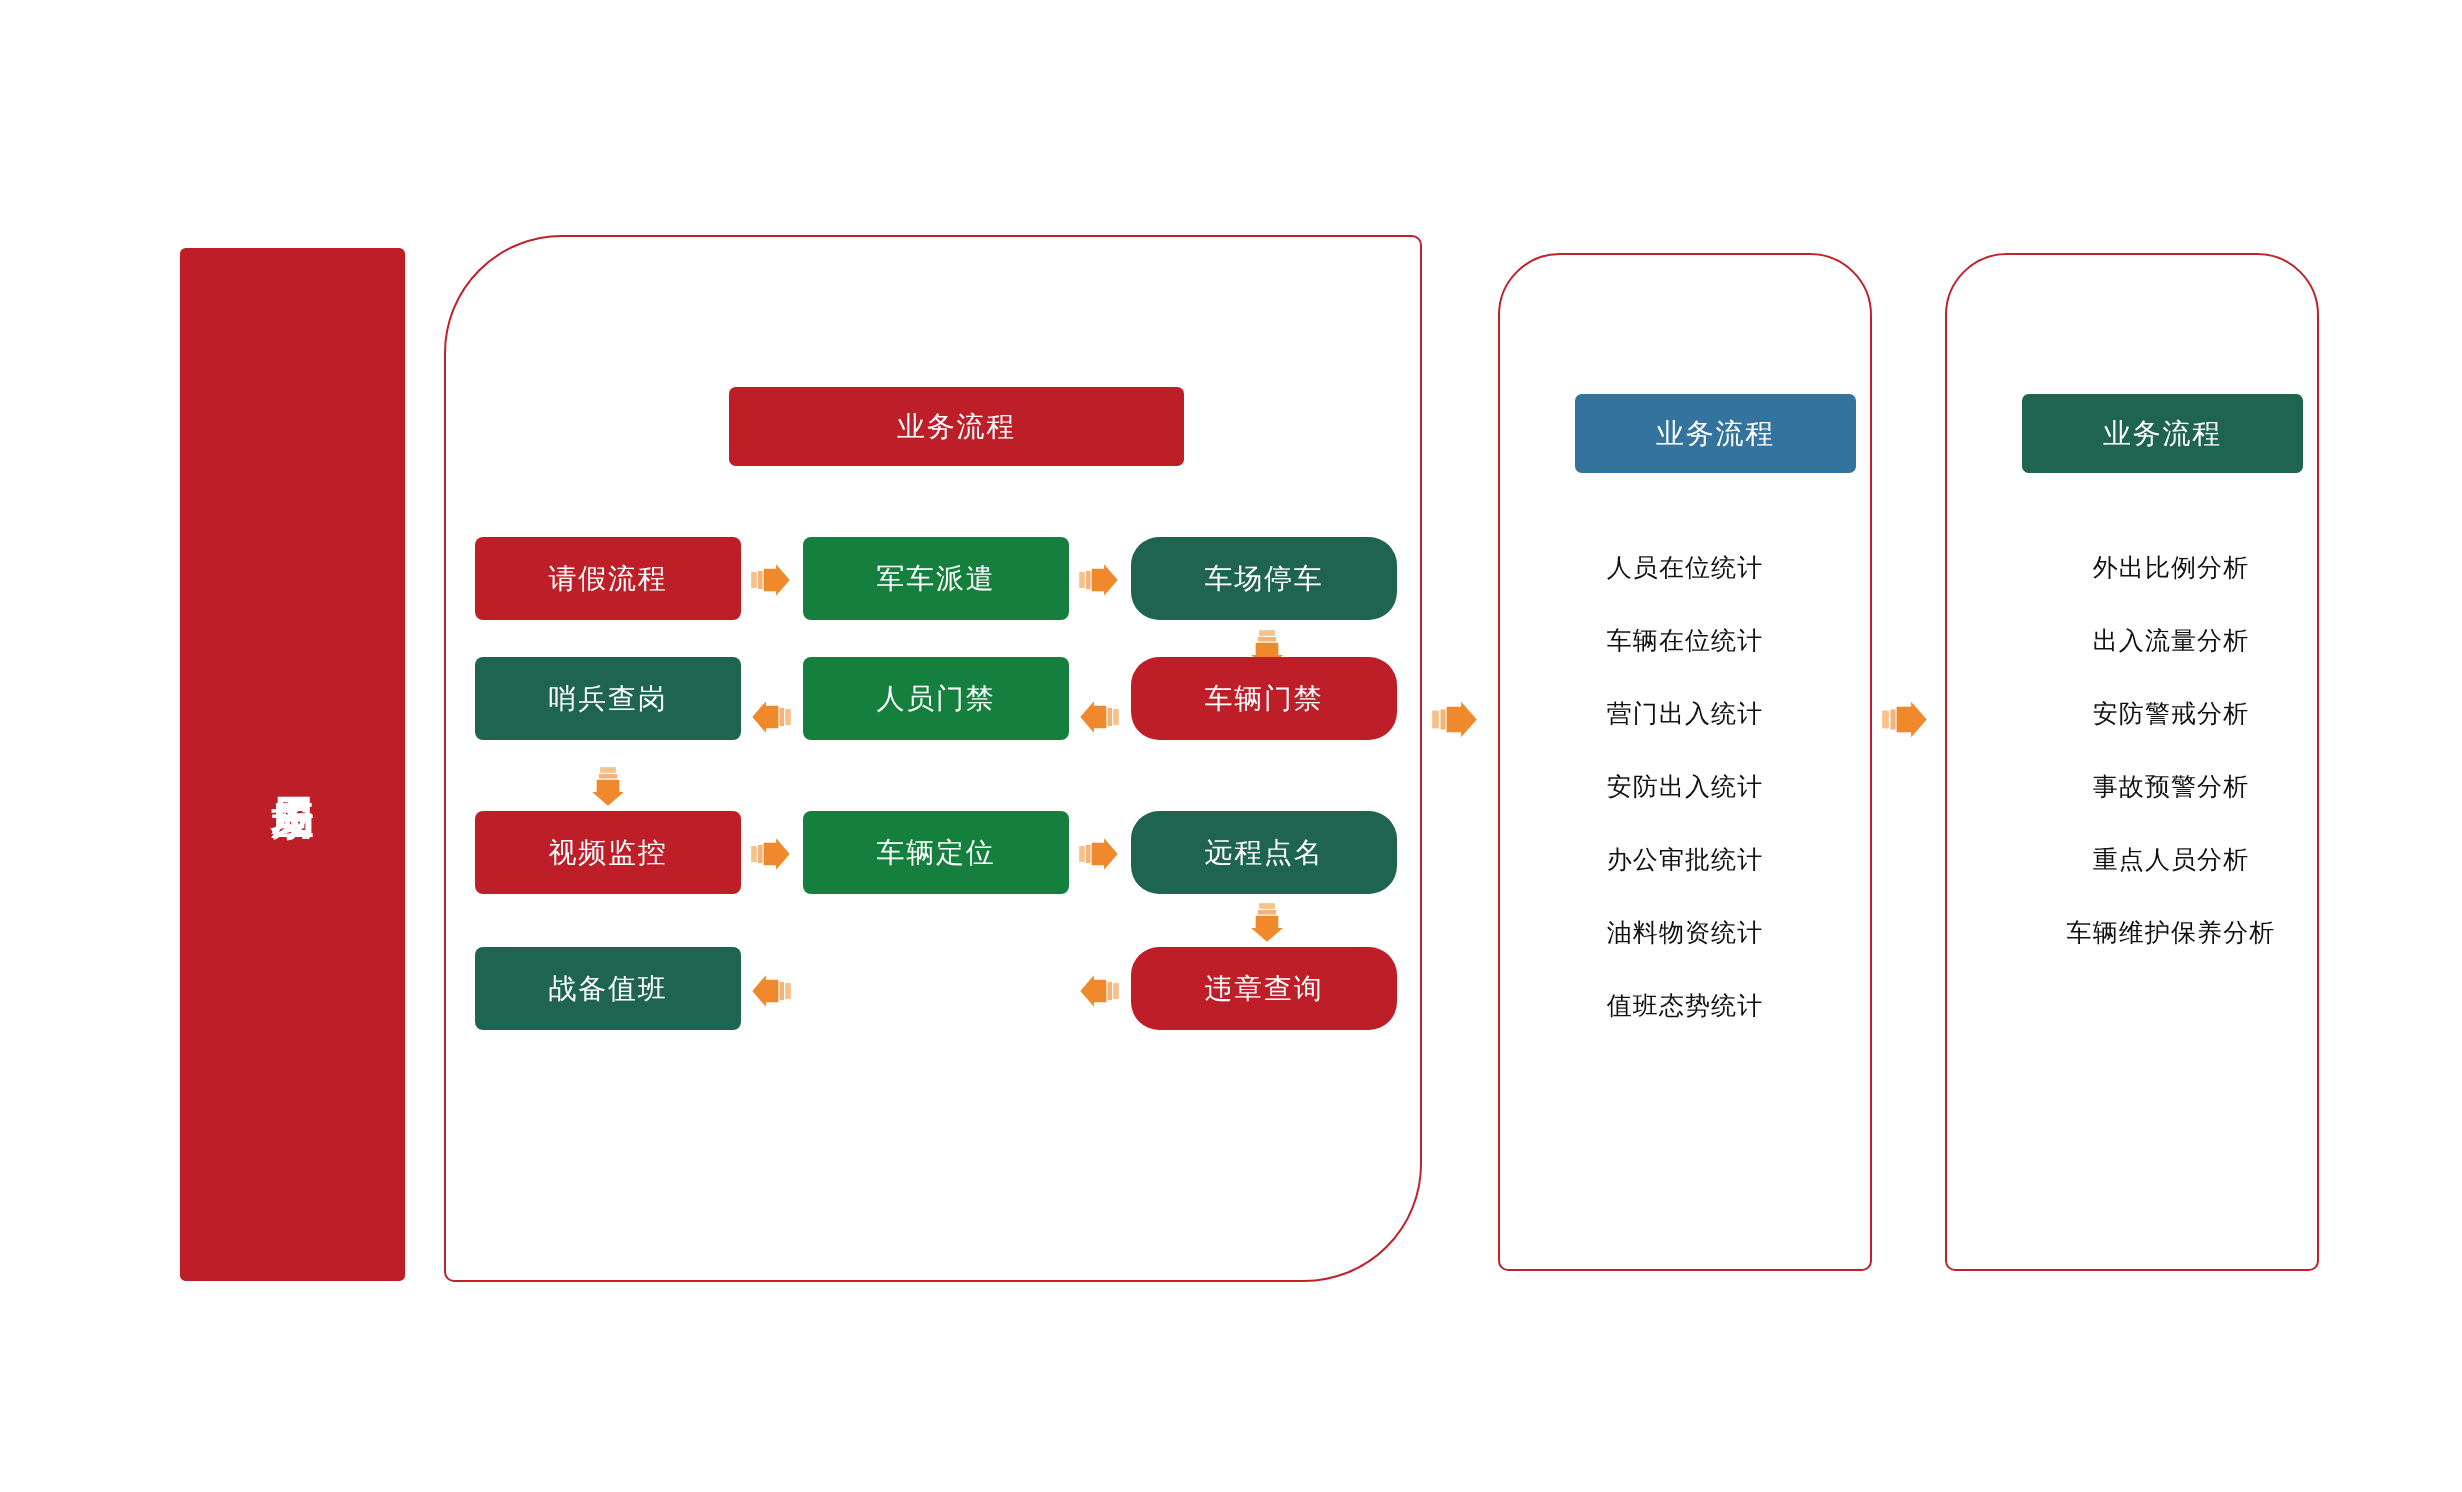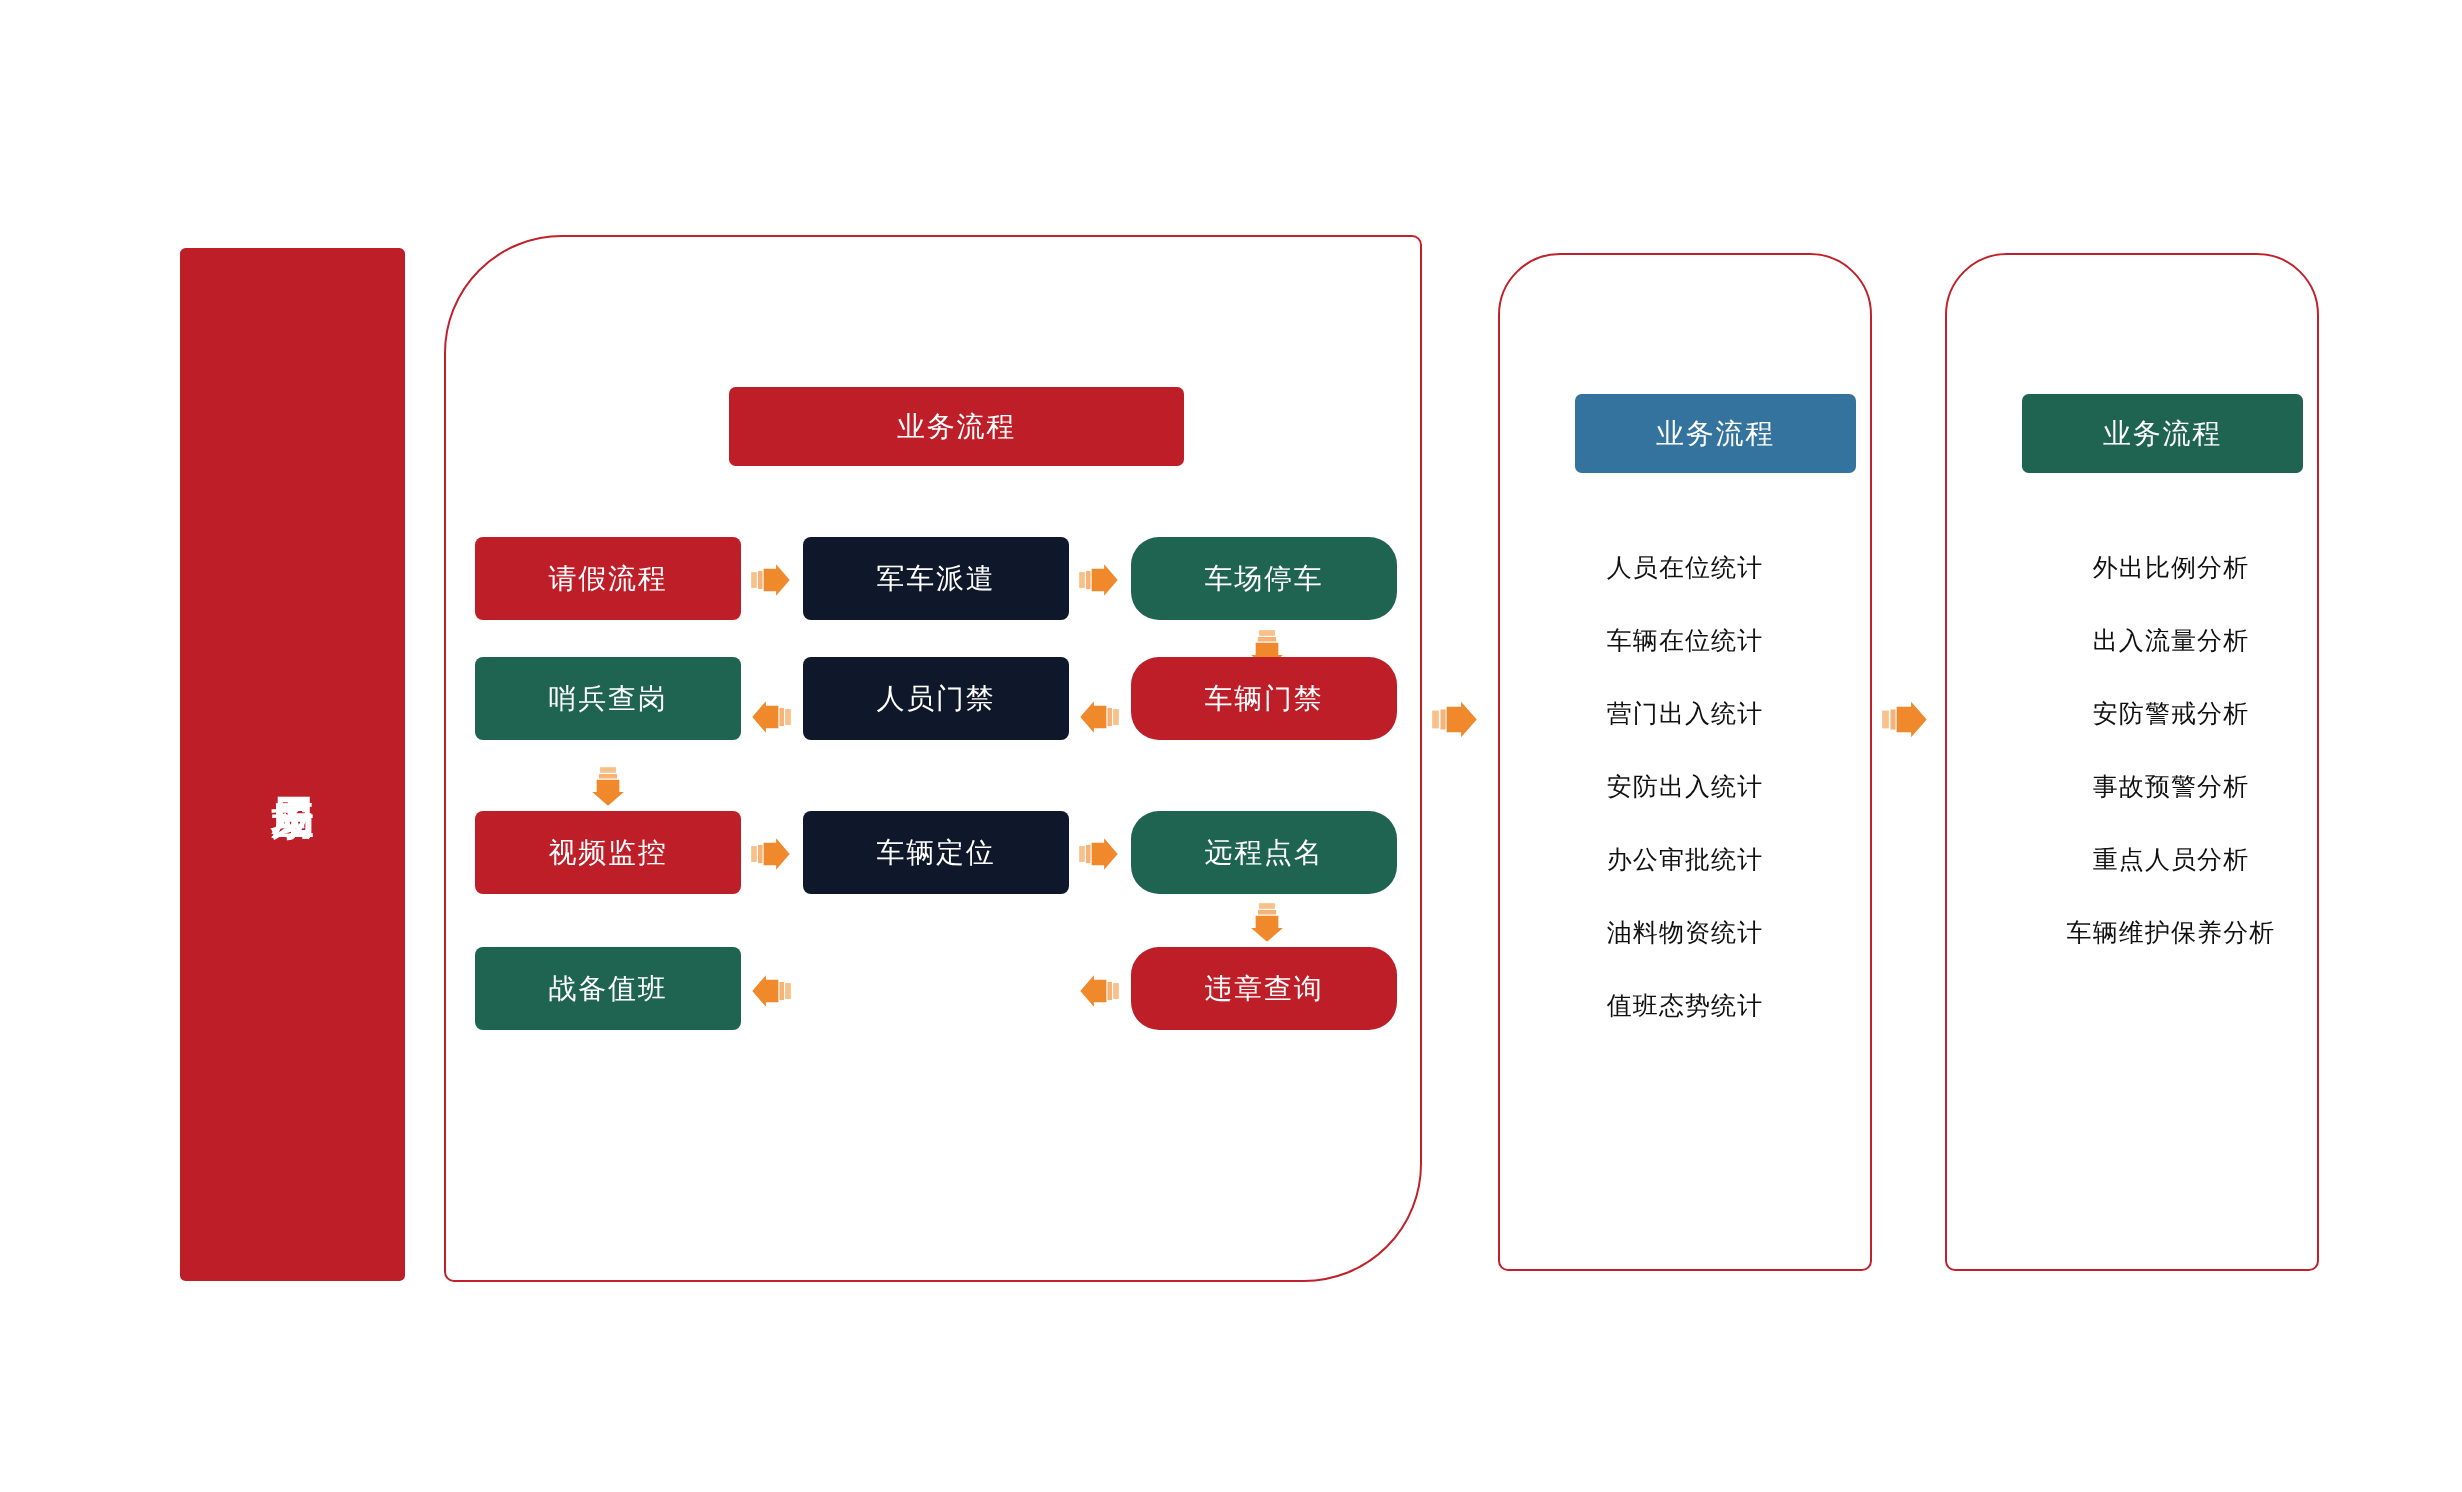--- a/index.html
+++ b/index.html
@@ -118,21 +118,21 @@
     border-radius: 7.9px;
     display: flex;
     align-items: center;
     justify-content: center;
     color: #ffffff;
     font-size: 28px;
     letter-spacing: 1.7px;
     box-sizing: border-box;
   }
   .c-red   { background: #BE1E28; }
-  .c-blue  { background: #0f172a; }
+  .c-blue  { background: #15803d; }
   .c-green { background: #1F6450; }
 
   .col-0 { left: 0px; }
   .col-1 { left: 328px; }
   .col-2 { left: 656px; border-radius: 28px; }
   .row-0 { top: 0px; }
   .row-1 { top: 120px; }
   .row-2 { top: 274px; }
   .row-3 { top: 410px; }
 

